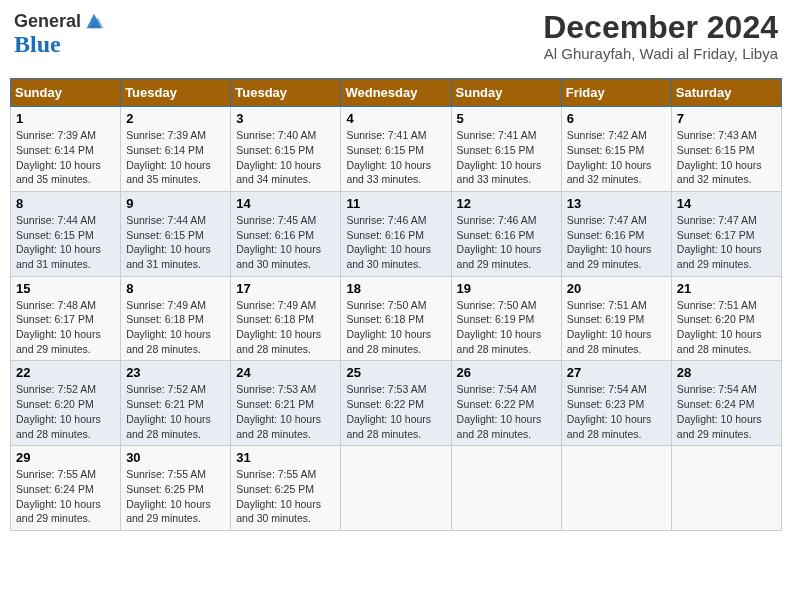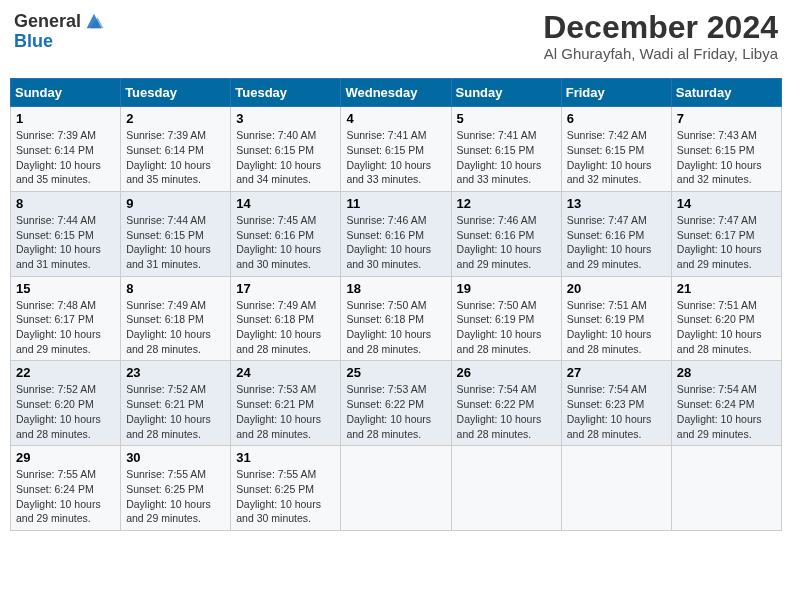--- a/index.html
+++ b/index.html
@@ -21,24 +21,25 @@
       display: flex;
       align-items: center;
     }
     .logo-text-general {
       font-size: 18px;
       font-weight: bold;
       color: #333;
       line-height: 1;
     }
     .logo-text-blue {
-      font-size: 18px;
+      font-size: 24px;
       font-weight: bold;
       color: #1a6fbd;
       line-height: 1;
+      font-family: Liberation Serif, serif;
     }
     .logo-icon {
       width: 22px;
       height: 22px;
       margin-left: 2px;
     }
     .title-block {
       text-align: right;
     }
     .main-title {
@@ -50,21 +51,21 @@
     .sub-title {
       font-size: 15px;
       color: #555;
     }
     table {
       width: 100%;
       border-collapse: collapse;
       font-size: 11px;
     }
     thead tr th {
-      background-color: #0369a1;
+      background-color: #a16207;
       color: #fff;
       font-weight: bold;
       padding: 6px 4px;
       text-align: left;
       font-size: 13px;
       border: 1px solid #2a6fba;
     }
     tbody tr td {
       border: 1px solid #ccc;
       padding: 4px 5px;

